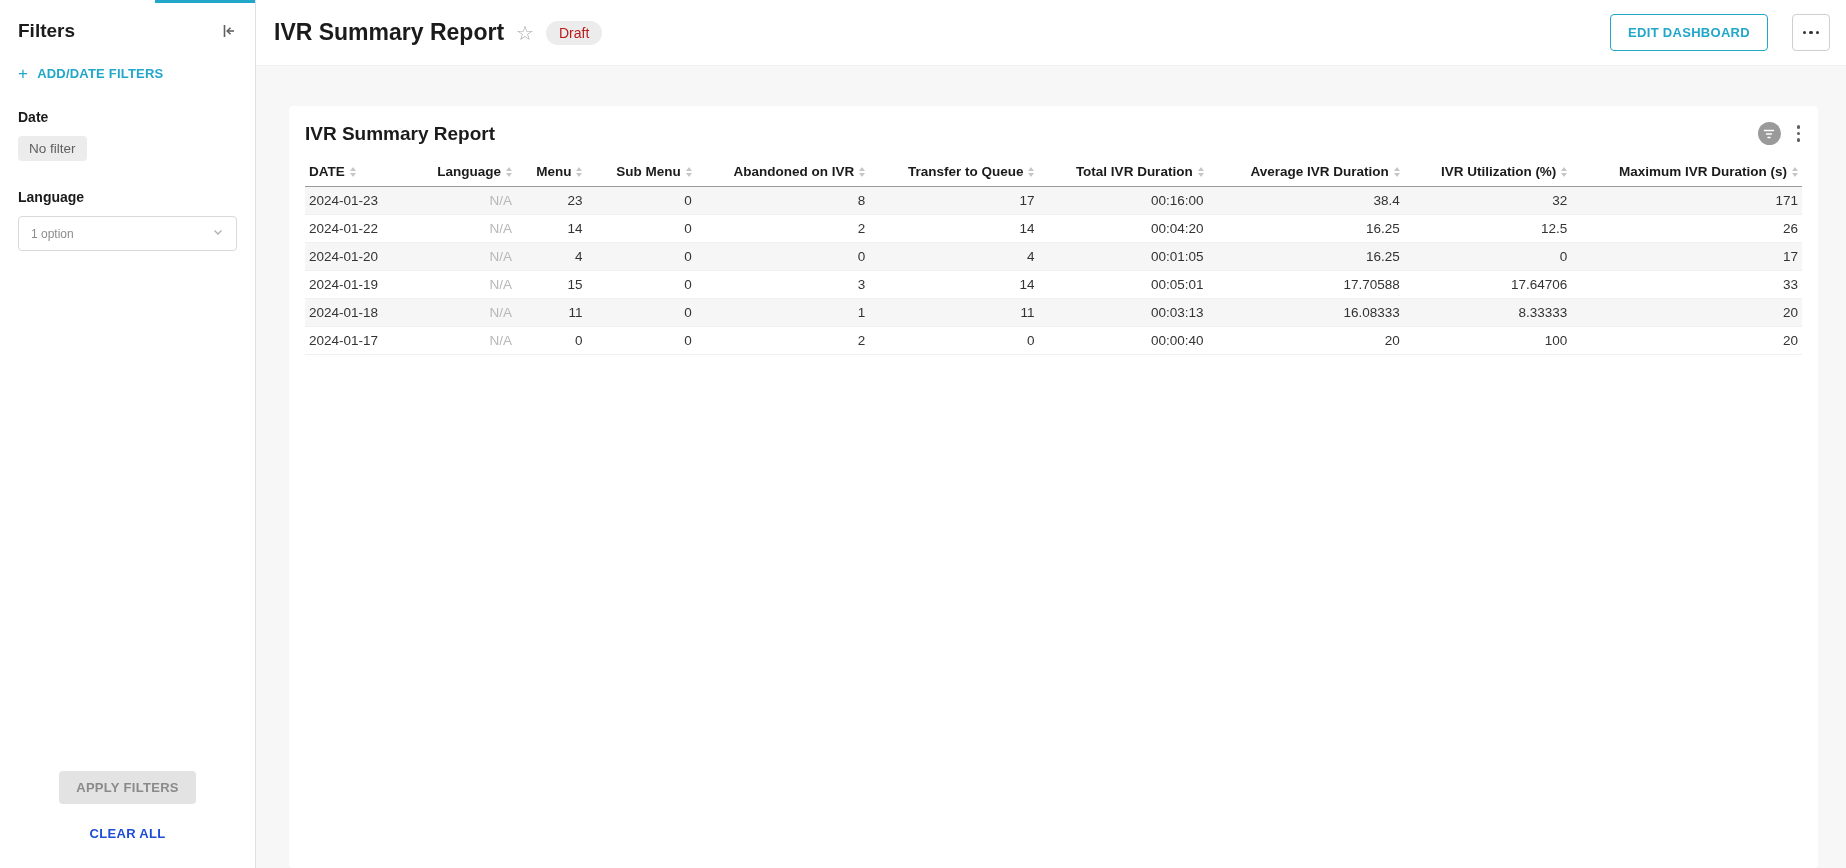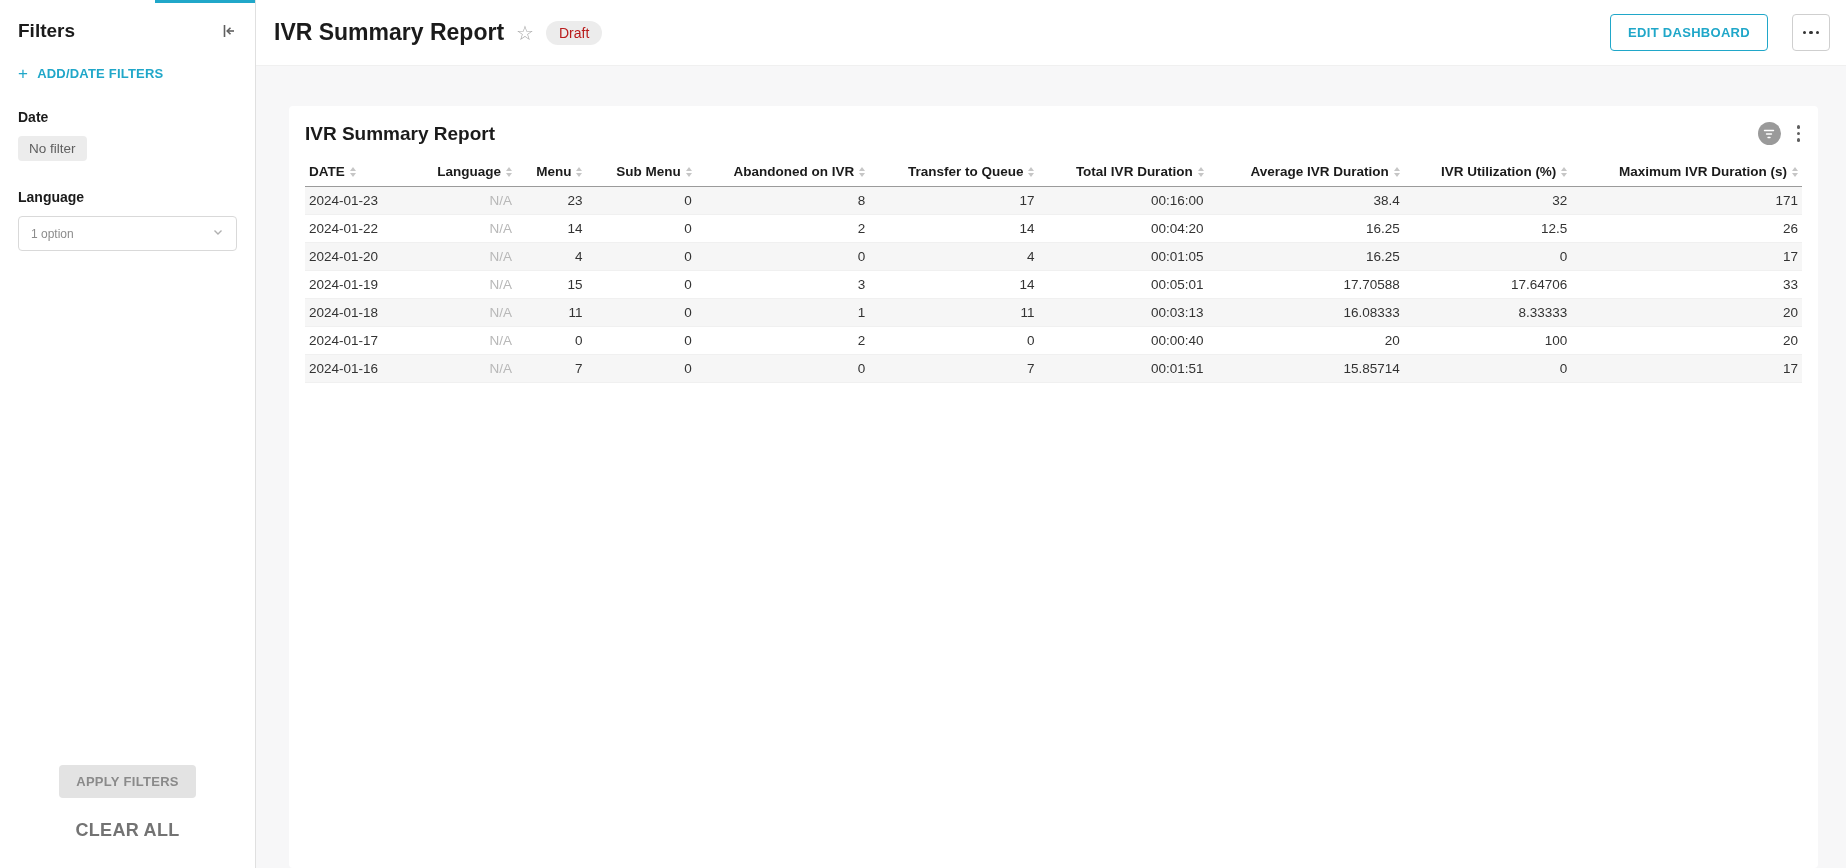--- a/index.html
+++ b/index.html
@@ -30,22 +30,22 @@
     border:1px solid #d9d9d9; border-radius:4px; padding:9px 12px;
     color:#8c8c8c; font-size:12px; background:#fff; cursor:pointer;
   }
   .sidebar-footer { margin-top:auto; padding-bottom:26px; display:flex; flex-direction:column; align-items:center; gap:21px; }
   .apply-btn {
     background:#e3e3e3; color:#8a8a8a; border:none; border-radius:4px;
     font-family:inherit; font-size:13px; font-weight:700; letter-spacing:0.3px;
     padding:9px 17px; cursor:pointer;
   }
   .clear-btn {
-    background:none; border:none; color:#737373; font-family:inherit;
-    font-size:18px; font-weight:700; letter-spacing:0.3px; cursor:pointer;
+    background:none; border:none; color:#1d4ed8; font-family:inherit;
+    font-size:13px; font-weight:700; letter-spacing:0.3px; cursor:pointer;
   }
 
   
   main { flex:1; min-width:0; display:flex; flex-direction:column; background:#f7f7f8; }
   .topbar {
     flex:0 0 66px; height:66px; background:#fff; border-bottom:1px solid #f0f0f0;
     display:flex; align-items:center; justify-content:space-between; padding:0 16px 0 18px;
   }
   .title-wrap { display:flex; align-items:center; gap:12px; }
   .title-wrap h1 { margin:0; font-size:23px; font-weight:700; color:#1b1b1b; }
@@ -349,31 +349,19 @@
                 <td class="right na">N/A</td>
                 <td class="right">0</td>
                 <td class="right">0</td>
                 <td class="right">2</td>
                 <td class="right">0</td>
                 <td class="right">00:00:40</td>
                 <td class="right">20</td>
                 <td class="right">100</td>
                 <td class="right">20</td>
               </tr>
-              <tr>
-                <td class="left">2024-01-16</td>
-                <td class="right na">N/A</td>
-                <td class="right">7</td>
-                <td class="right">0</td>
-                <td class="right">0</td>
-                <td class="right">7</td>
-                <td class="right">00:01:51</td>
-                <td class="right">15.85714</td>
-                <td class="right">0</td>
-                <td class="right">17</td>
-              </tr>
             </tbody>
         </table>
       </div>
     </section>
   </main>
 
 </div>
 
 </body></html>

